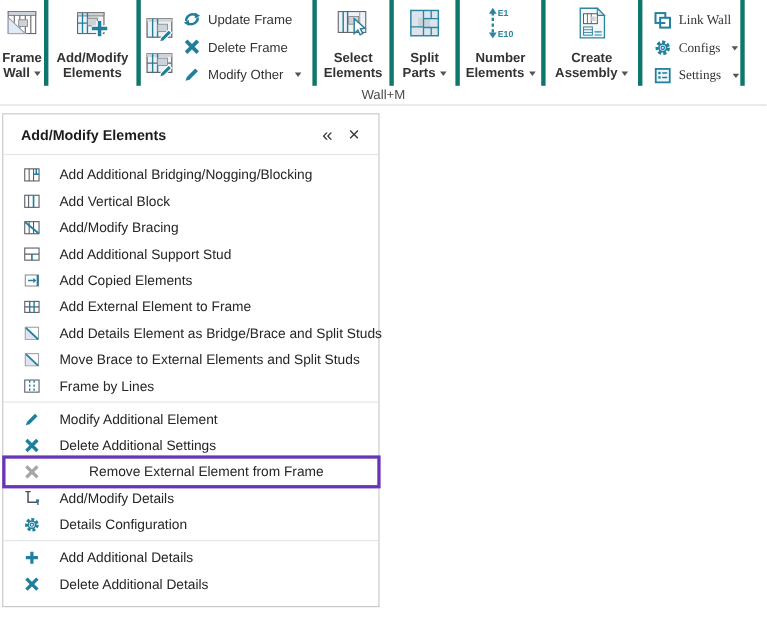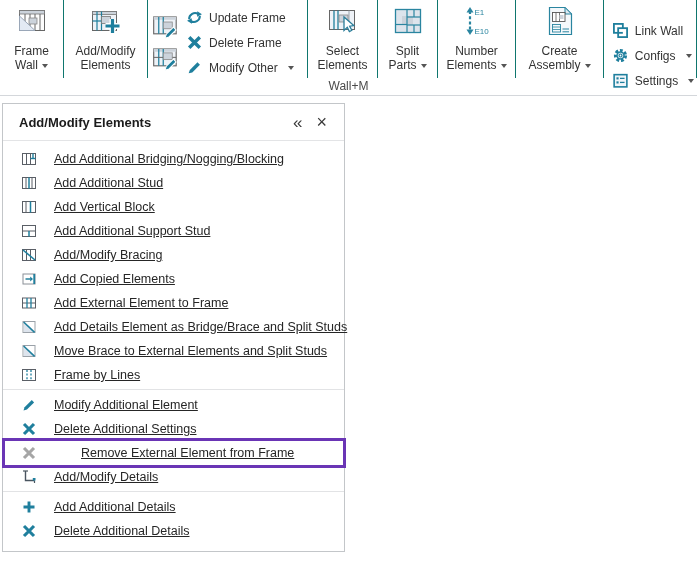--- a/index.html
+++ b/index.html
@@ -10,27 +10,27 @@
     color:#2b2b2b; overflow:hidden;
   }
   
   .ribbon {
     position:absolute; top:0; left:0; width:697px; height:96px;
     background:#fff; border-bottom:1px solid #d4d7db;
     display:flex; align-items:flex-start;
   }
   .rgroup {
     height:78px; padding:5px 4px 0 4px;
-    border-right:1px solid #0f766e;
+    border-right:4px solid #0f766e;
     display:flex; flex-direction:column; align-items:center;
   }
   .rgroup:last-child { border-right:none; }
   .bigbtn {
     display:flex; flex-direction:column; align-items:center;
-    cursor:default; text-align:center; height:100%;
+    cursor:default; text-align:center; height:100%;font-weight:bold;
   }
   .bigbtn .lblwrap {
     font-size:12px; line-height:14px; margin-top:3px; color:#333;
     max-width:70px;
   }
   .arr {
     display:inline-block; width:0; height:0;
     border-left:3.5px solid transparent; border-right:3.5px solid transparent;
     border-top:4px solid #555; margin-left:4px; vertical-align:1px;
   }
@@ -58,36 +58,36 @@
   }
   .popup-title { flex:1; font-size:13px; font-weight:bold; color:#1b1b1b; }
   .hbtn {
     font-size:17px; line-height:17px; color:#3a3a3a; padding:2px 7px;
     cursor:default; background:none; border:none; font-family:inherit;
   }
   .menu { padding:6px 0 8px 0; }
   .mi {
     display:flex; align-items:center; height:24px;
     padding:0 10px 0 18px; gap:17px;
-    font-size:12.5px; color:#262626; cursor:default; white-space:nowrap;text-decoration:underline;
+    font-size:12.5px; color:#262626; cursor:default; white-space:nowrap;
   }
   .mi .ic { width:16px; height:16px; flex:0 0 16px; }
   .sep { border-top:1px solid #e2e3e5; margin:2px 0 3px 0; }
   .mi.hl { position:relative;gap:44px; }
   .mi.hl::before {
     content:""; position:absolute; left:-1px; right:-2px; top:-3px; bottom:-3px;
     border:3px solid #6a35b5; pointer-events:none;
   }
 </style>
 </head>
 <body>
 
 <div class="ribbon">
 
-  <div class="rgroup" style="width:64px">
+  <div class="rgroup" style="width:44px">
     <div class="bigbtn">
       <span>
         <svg width="34" height="32" viewBox="0 0 32 32">
           <rect x="3.5" y="5.5" width="25" height="20" fill="#fdfdfd" stroke="#666"></rect>
           <rect x="3.5" y="5.5" width="25" height="3.5" fill="#ccd3db" stroke="#777" stroke-width="0.8"></rect>
           <line x1="9" y1="9" x2="9" y2="25.5" stroke="#666"></line>
           <line x1="14" y1="9" x2="14" y2="25.5" stroke="#666"></line>
           <line x1="19" y1="9" x2="19" y2="25.5" stroke="#666"></line>
           <line x1="24" y1="9" x2="24" y2="25.5" stroke="#666"></line>
           <rect x="13" y="13" width="8" height="6" fill="#ccd3db" stroke="#888" stroke-width="0.8"></rect>
@@ -235,21 +235,21 @@
           <line x1="8.5" y1="22" x2="16.5" y2="22" stroke="#2a85a0" stroke-width="0.8"></line>
           <line x1="8.5" y1="24.5" x2="16.5" y2="24.5" stroke="#2a85a0" stroke-width="0.8"></line>
           <line x1="18.5" y1="24" x2="25" y2="24" stroke="#2a85a0" stroke-width="1"></line>
           <line x1="18.5" y1="26.8" x2="25" y2="26.8" stroke="#2a85a0" stroke-width="1"></line>
         </svg>
       </span>
       <span class="lblwrap"><span>Create Assembly</span><span class="arr"></span></span>
     </div>
   </div>
 
-  <div class="rgroup" style="width:93px; align-items:center; padding-left:10px; padding-top:18px;">
+  <div class="rgroup" style="width:93px; align-items:flex-start; padding-left:10px; padding-top:6px;font-family:Liberation Serif, serif;">
     <div class="menucol">
       <div class="mrow">
         <span class="mic">
           <svg width="17" height="17" viewBox="0 0 16 16">
             <rect x="1.8" y="1.8" width="8.4" height="8.4" fill="none" stroke="#1f7f9d" stroke-width="1.7"></rect>
             <rect x="5.8" y="5.8" width="8.4" height="8.4" fill="#fff" stroke="#1f7f9d" stroke-width="1.7"></rect>
             <line x1="6.6" y1="10.2" x2="10.2" y2="10.2" stroke="#1f7f9d" stroke-width="1.7"></line>
           </svg>
         </span>
         <span>Link Wall</span>
@@ -299,69 +299,58 @@
           <rect x="1.5" y="2.5" width="13" height="11" fill="#fff" stroke="#5a5f66"></rect>
           <line x1="5.5" y1="2.5" x2="5.5" y2="13.5" stroke="#5a5f66"></line>
           <line x1="9.5" y1="2.5" x2="9.5" y2="13.5" stroke="#5a5f66"></line>
           <line x1="9.5" y1="7.5" x2="14.5" y2="7.5" stroke="#1f7f9d" stroke-width="1.4"></line>
           <line x1="12" y1="2.5" x2="12" y2="7.5" stroke="#1f7f9d" stroke-width="1.4"></line>
         </svg>
       </span>
       <span>Add Additional Bridging/Nogging/Blocking</span>
     </div>
 
-    <div class="mi">
-      <span class="ic">
-        <svg width="16" height="16" viewBox="0 0 16 16">
-          <rect x="1.5" y="2.5" width="13" height="11" fill="#fff" stroke="#5a5f66"></rect>
-          <line x1="5" y1="2.5" x2="5" y2="13.5" stroke="#5a5f66"></line>
-          <line x1="11" y1="2.5" x2="11" y2="13.5" stroke="#5a5f66"></line>
-          <line x1="8" y1="2.5" x2="8" y2="13.5" stroke="#1f7f9d" stroke-width="1.5"></line>
-        </svg>
-      </span>
-      <span>Add Additional Stud</span>
-    </div>
 
     <div class="mi">
       <span class="ic">
         <svg width="16" height="16" viewBox="0 0 16 16">
           <rect x="1.5" y="2.5" width="13" height="11" fill="#fff" stroke="#5a5f66"></rect>
           <line x1="5" y1="2.5" x2="5" y2="13.5" stroke="#5a5f66"></line>
           <line x1="9.5" y1="2.5" x2="9.5" y2="13.5" stroke="#1f7f9d" stroke-width="1.5"></line>
         </svg>
       </span>
       <span>Add Vertical Block</span>
-    </div>
-
-    <div class="mi">
-      <span class="ic">
-        <svg width="16" height="16" viewBox="0 0 16 16">
-          <rect x="1.5" y="2.5" width="13" height="11" fill="#fff" stroke="#5a5f66"></rect>
-          <line x1="1.5" y1="8" x2="14.5" y2="8" stroke="#5a5f66"></line>
-          <line x1="8" y1="8" x2="8" y2="13.5" stroke="#1f7f9d" stroke-width="1.5"></line>
-        </svg>
-      </span>
-      <span>Add Additional Support Stud</span>
     </div>
 
     <div class="mi">
       <span class="ic">
         <svg width="16" height="16" viewBox="0 0 16 16">
           <rect x="1.5" y="2.5" width="13" height="11" fill="#fff" stroke="#5a5f66"></rect>
           <line x1="5.5" y1="2.5" x2="5.5" y2="13.5" stroke="#5a5f66"></line>
           <line x1="9.5" y1="2.5" x2="9.5" y2="13.5" stroke="#5a5f66"></line>
           <line x1="2" y1="3" x2="14" y2="13" stroke="#1f7f9d" stroke-width="1.6"></line>
         </svg>
       </span>
       <span>Add/Modify Bracing</span>
     </div>
 
     <div class="mi">
       <span class="ic">
         <svg width="16" height="16" viewBox="0 0 16 16">
+          <rect x="1.5" y="2.5" width="13" height="11" fill="#fff" stroke="#5a5f66"></rect>
+          <line x1="1.5" y1="8" x2="14.5" y2="8" stroke="#5a5f66"></line>
+          <line x1="8" y1="8" x2="8" y2="13.5" stroke="#1f7f9d" stroke-width="1.5"></line>
+        </svg>
+      </span>
+      <span>Add Additional Support Stud</span>
+    </div>
+
+    <div class="mi">
+      <span class="ic">
+        <svg width="16" height="16" viewBox="0 0 16 16">
           <rect x="2" y="3" width="12" height="10" fill="#fff" stroke="#8a9097"></rect>
           <rect x="12.3" y="3" width="1.8" height="10" fill="#1f7f9d"></rect>
           <line x1="4.5" y1="8" x2="9.5" y2="8" stroke="#1f7f9d" stroke-width="1.5"></line>
           <polygon points="9.2,5.6 12,8 9.2,10.4" fill="#1f7f9d"></polygon>
         </svg>
       </span>
       <span>Add Copied Elements</span>
     </div>
 
     <div class="mi">
@@ -443,20 +432,30 @@
         <svg width="16" height="16" viewBox="0 0 16 16">
           <path d="M4.5 2 V11.5 H13.5" fill="none" stroke="#4a5560" stroke-width="1.4"></path>
           <line x1="2" y1="2" x2="7" y2="2" stroke="#4a5560" stroke-width="1.2"></line>
           <line x1="13.5" y1="11.5" x2="13.5" y2="14" stroke="#4a5560" stroke-width="1.2"></line>
           <rect x="11.8" y="9" width="2.7" height="2.5" fill="#1f7f9d"></rect>
         </svg>
       </span>
       <span>Add/Modify Details</span>
     </div>
 
+    <div class="mi">
+      <span class="ic">
+        <svg width="16" height="16" viewBox="0 0 16 16">
+          <circle cx="8" cy="8" r="4.8" fill="none" stroke="#1f7f9d" stroke-width="2.8" stroke-dasharray="2.6 1.7"></circle>
+          <circle cx="8" cy="8" r="3.3" fill="#eaf2f6" stroke="#1f7f9d" stroke-width="1.4"></circle>
+          <circle cx="8" cy="8" r="1.4" fill="#fff" stroke="#1f7f9d" stroke-width="1.1"></circle>
+        </svg>
+      </span>
+      <span>Details Configuration</span>
+    </div>
 
     <div class="sep"></div>
 
     <div class="mi">
       <span class="ic">
         <svg width="16" height="16" viewBox="0 0 16 16">
           <path d="M8 2.5 V13.5 M2.5 8 H13.5" stroke="#1f7f9d" stroke-width="2.9"></path>
         </svg>
       </span>
       <span>Add Additional Details</span>

